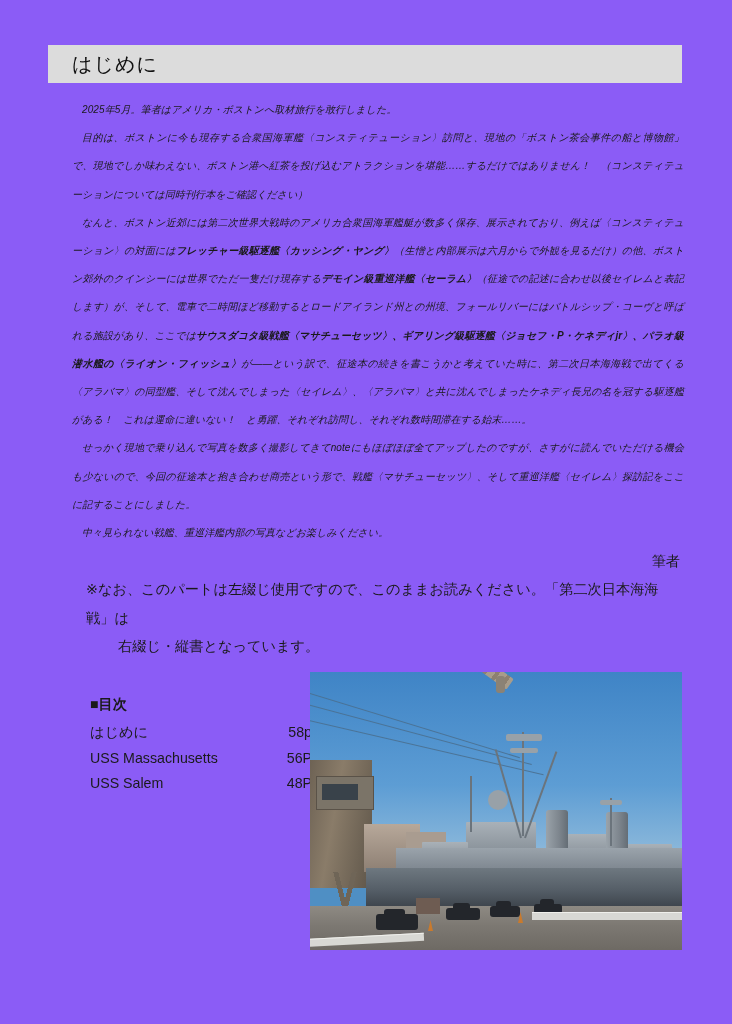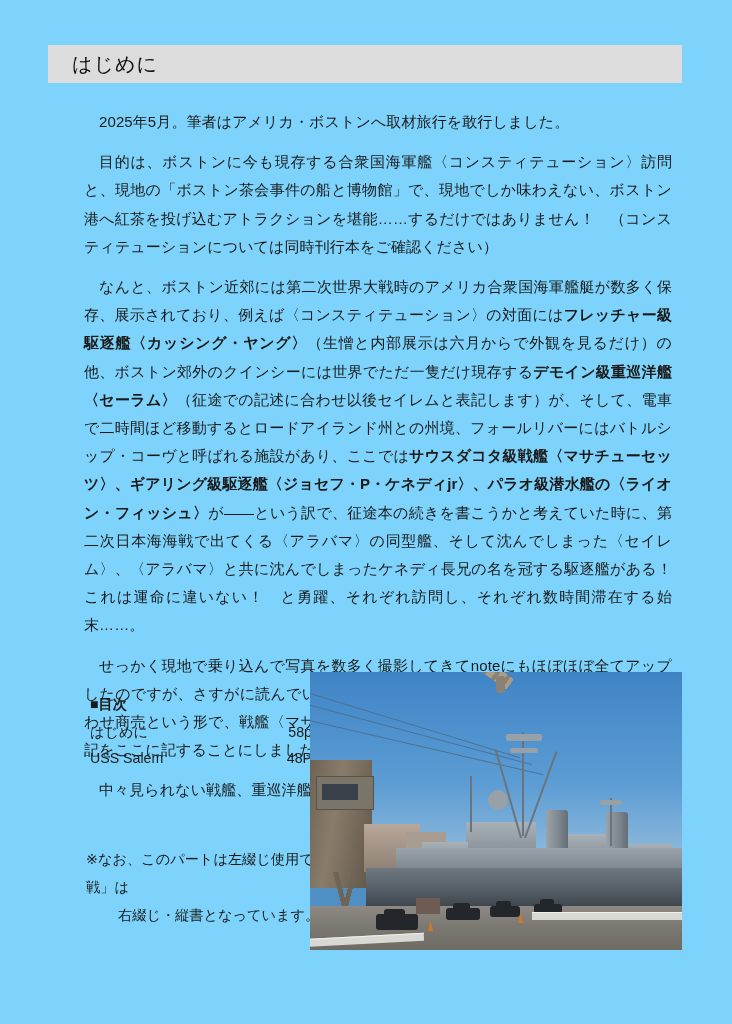--- a/index.html
+++ b/index.html
@@ -11,21 +11,21 @@
     width: 732px;
     height: 1024px;
     position: relative;
     font-family: "Liberation Sans", "DejaVu Sans", sans-serif;
     color: #1a1a1a;
     overflow: hidden;
   }
   .page {
     position: absolute;
     inset: 0;
-    background: #7dd3fc;
+    background: #8b5cf6;
   }
 
   
   .heading-bar {
     position: absolute;
     left: 48px;
     top: 45px;
     width: 634px;
     height: 38px;
     background: #dcdcdc;
@@ -43,26 +43,27 @@
   }
 
   
   .body-copy {
     position: absolute;
     left: 72px;
     top: 96px;
     width: 612px;
   }
   .para {
-    font-size: 15px;
+    font-size: 10px;
     line-height: 28.2px;
     text-align: justify;
     text-justify: inter-character;
-    margin: 12px;
+    margin: 0;
     letter-spacing: 0.1px;
+    font-style: italic;
   }
   .para.indent {
     text-indent: 1em;
   }
   .para b {
     font-weight: 700;
   }
 
   .signature {
     font-size: 14.2px;
@@ -322,20 +323,24 @@
   <div class="toc">
     <div class="toc-title">■目次</div>
 
     <div class="toc-row">
       <span class="toc-label">はじめに</span>
       <span class="toc-page">58p</span>
     </div>
 
 
 
+    <div class="toc-row">
+      <span class="toc-label">USS Massachusetts</span>
+      <span class="toc-page">56P</span>
+    </div>
 
     <div class="toc-row">
       <span class="toc-label">USS Salem</span>
       <span class="toc-page">48P</span>
     </div>
 
   </div>
 
   <div class="photo-block">
     <div class="photo">

